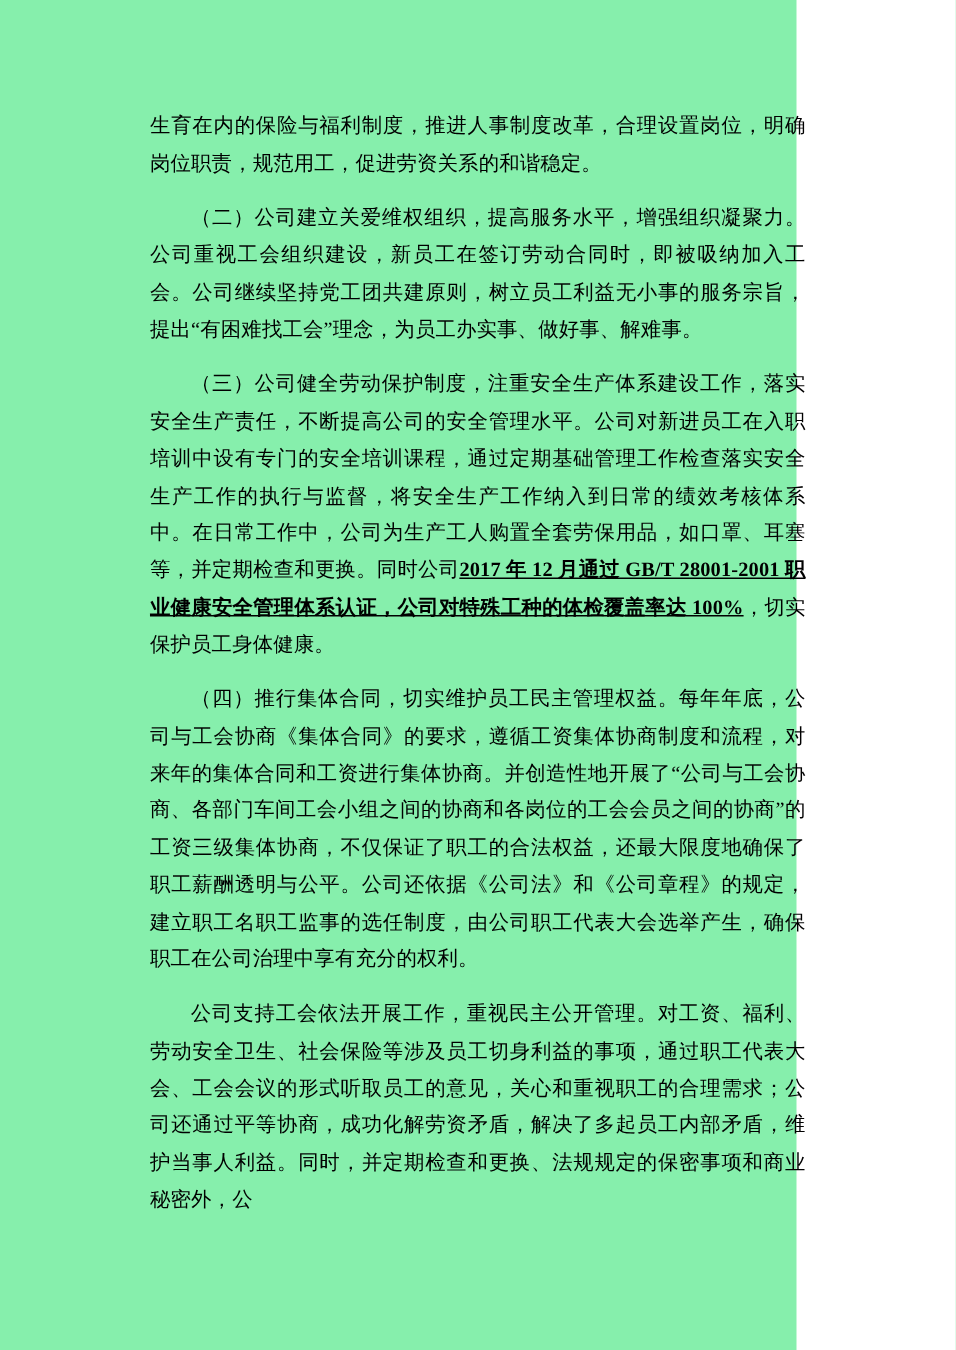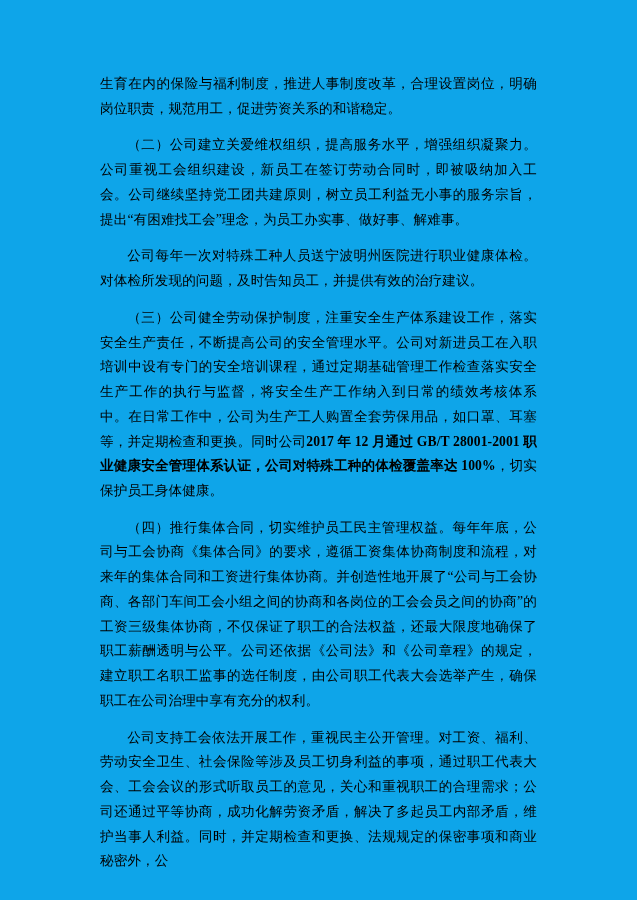--- a/index.html
+++ b/index.html
@@ -9,23 +9,23 @@
   }
   body {
     width: 637px;
     height: 900px;
     font-family: "Liberation Serif", "DejaVu Serif", serif;
     color: #000000;
     overflow: hidden;
   }
   .page {
     position: relative;
-    width: 637px;
+    width: 531px;
     height: 900px;
-    background: #0ea5e9;
+    background: #86efac;
     box-sizing: border-box;
   }
   .content {
     position: absolute;
     left: 100px;
     top: 72px;
     width: 437px;
   }
   p.para {
     margin: 0 0 0.10em 0;
@@ -38,33 +38,33 @@
   }
   p.indent {
     text-indent: 2em;
     margin-top: 12px;
   }
   .latin {
     font-family: "Liberation Serif", "DejaVu Serif", serif;
   }
   b.bold {
     font-weight: bold;
+    text-decoration: underline;
   }
 </style>
 </head>
 <body>
 
 <div class="page">
   <div class="content">
 
     <p class="para">生育在内的保险与福利制度，推进人事制度改革，合理设置岗位，明确岗位职责，规范用工，促进劳资关系的和谐稳定。</p>
 
     <p class="para indent">（二）公司建立关爱维权组织，提高服务水平，增强组织凝聚力。公司重视工会组织建设，新员工在签订劳动合同时，即被吸纳加入工会。公司继续坚持党工团共建原则，树立员工利益无小事的服务宗旨，提出“有困难找工会”理念，为员工办实事、做好事、解难事。</p>
 
-    <p class="para indent">公司每年一次对特殊工种人员送宁波明州医院进行职业健康体检。对体检所发现的问题，及时告知员工，并提供有效的治疗建议。</p>
 
     <p class="para indent"><span>（三）公司健全劳动保护制度，注重安全生产体系建设工作，落实安全生产责任，不断提高公司的安全管理水平。公司对新进员工在入职培训中设有专门的安全培训课程，通过定期基础管理工作检查落实安全生产工作的执行与监督，将安全生产工作纳入到日常的绩效考核体系中。在日常工作中，公司为生产工人购置全套劳保用品，如口罩、耳塞等，并定期检查和更换。同时公司</span><b class="bold latin">2017 年 12 月通过 GB/T 28001-2001 职业健康安全管理体系认证，公司对特殊工种的体检覆盖率达 100%</b><span>，切实保护员工身体健康。</span></p>
 
     <p class="para indent">（四）推行集体合同，切实维护员工民主管理权益。每年年底，公司与工会协商《集体合同》的要求，遵循工资集体协商制度和流程，对来年的集体合同和工资进行集体协商。并创造性地开展了“公司与工会协商、各部门车间工会小组之间的协商和各岗位的工会会员之间的协商”的工资三级集体协商，不仅保证了职工的合法权益，还最大限度地确保了职工薪酬透明与公平。公司还依据《公司法》和《公司章程》的规定，建立职工名职工监事的选任制度，由公司职工代表大会选举产生，确保职工在公司治理中享有充分的权利。</p>
 
     <p class="para indent">公司支持工会依法开展工作，重视民主公开管理。对工资、福利、劳动安全卫生、社会保险等涉及员工切身利益的事项，通过职工代表大会、工会会议的形式听取员工的意见，关心和重视职工的合理需求；公司还通过平等协商，成功化解劳资矛盾，解决了多起员工内部矛盾，维护当事人利益。同时，并定期检查和更换、法规规定的保密事项和商业秘密外，公</p>
 
   </div>
 </div>
 

